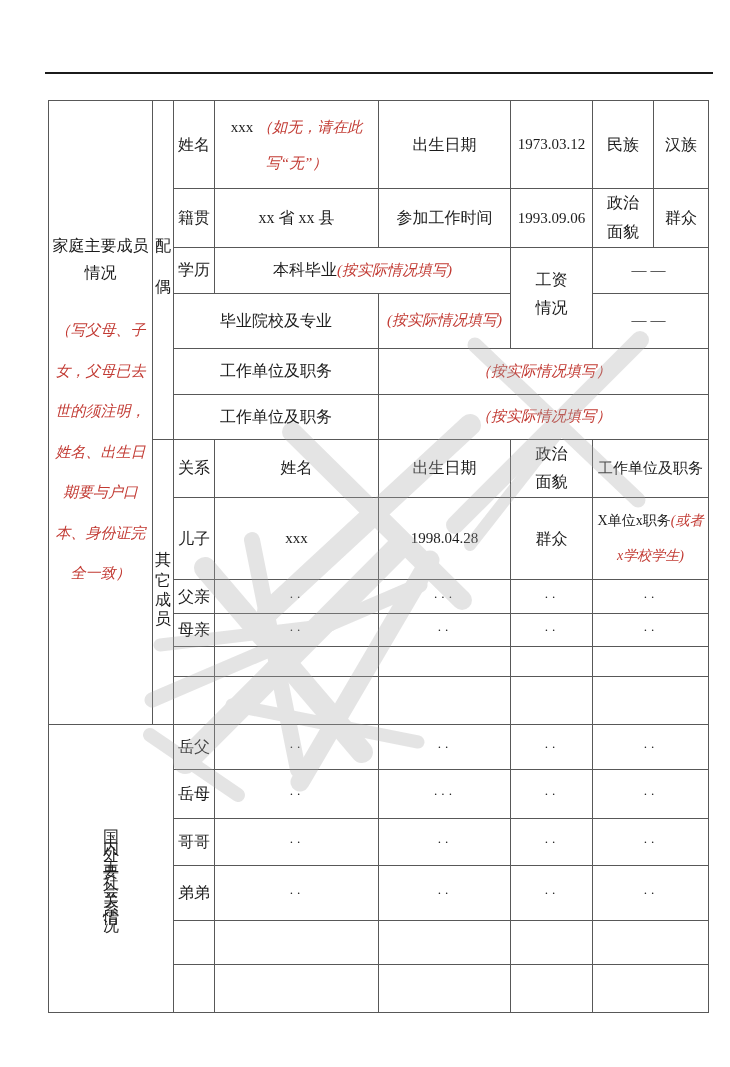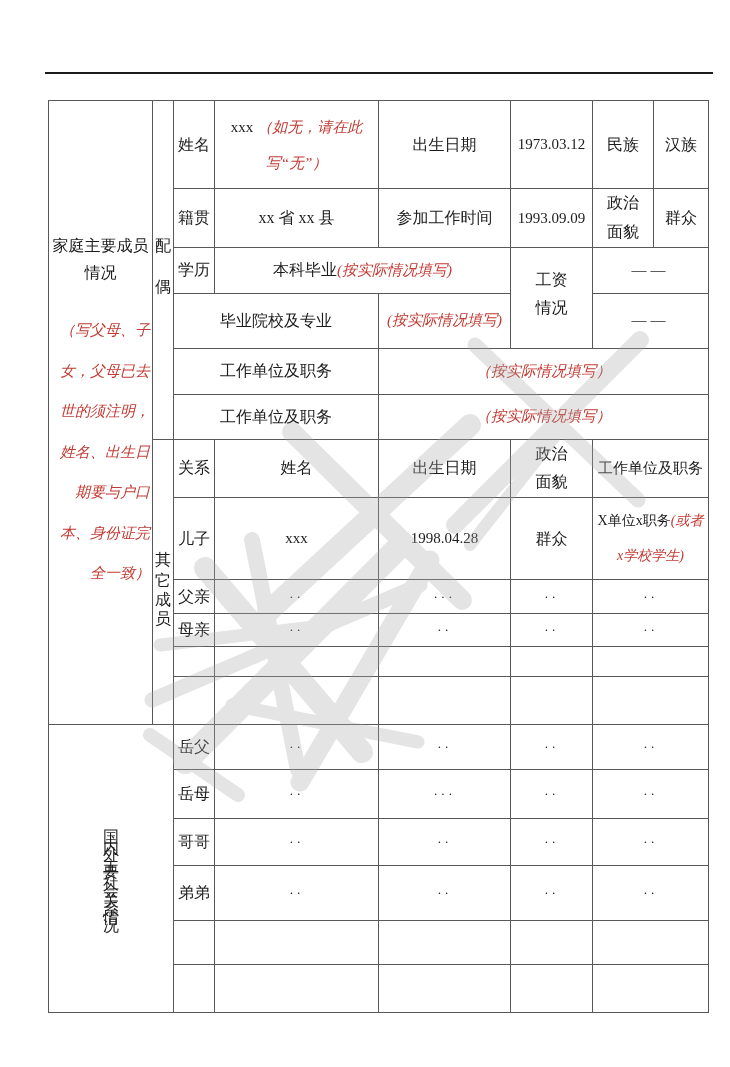--- a/index.html
+++ b/index.html
@@ -17,21 +17,21 @@
     font-size:16px;padding:0 2px;overflow:hidden;line-height:1.5;
   }
   .red{color:#c23a33;font-style:italic;}
   .sm{font-size:15px;}
   .num{font-size:15px;letter-spacing:0px;}
   .dots{font-size:13px;letter-spacing:3px;color:#222;}
   .dash{font-size:15px;letter-spacing:4px;}
   
   .family-cell{vertical-align:middle;}
   .fam-title{font-size:16px;line-height:1.7;color:#1c1c1c;}
-  .fam-note{font-size:15px;line-height:2.7;margin-top:24px;text-align:right;}
+  .fam-note{font-size:15px;line-height:2.7;margin-top:24px;}
   
   .vtext{writing-mode:vertical-lr;text-orientation:upright;display:inline-block;line-height:1;}
   .v-spouse{letter-spacing:2.6em;}
   .v-other{letter-spacing:1.25em;}
   .v-social{letter-spacing:0.55em;}
   .wrap2{display:inline-block;width:2.2em;line-height:1.8;}
   .salary{line-height:2.7;font-family:Liberation Serif, serif;}
   .nameval{line-height:2.2;}
   .sonwork{font-size:14px;line-height:2.45;padding:0 4px;}
   .sonwork .red{font-size:14px;}
@@ -78,21 +78,21 @@
       <td>出生日期</td>
       <td class="num">1973.03.12</td>
       <td>民族</td>
       <td>汉族</td>
     </tr>
 
     <tr style="height:54px">
       <td>籍贯</td>
       <td>xx 省 xx 县</td>
       <td>参加工作时间</td>
-      <td class="num">1993.09.09</td>
+      <td class="num">1993.09.06</td>
       <td>
         <span class="wrap2">政治面貌</span>
       </td>
       <td>群众</td>
     </tr>
 
     <tr style="height:46px">
       <td>学历</td>
       <td colspan="2">
         <span>本科毕业</span><span class="red sm">(按实际情况填写)</span>

